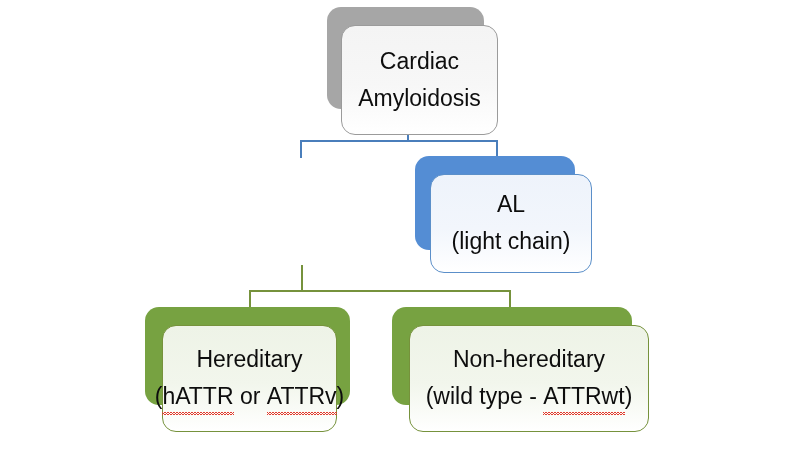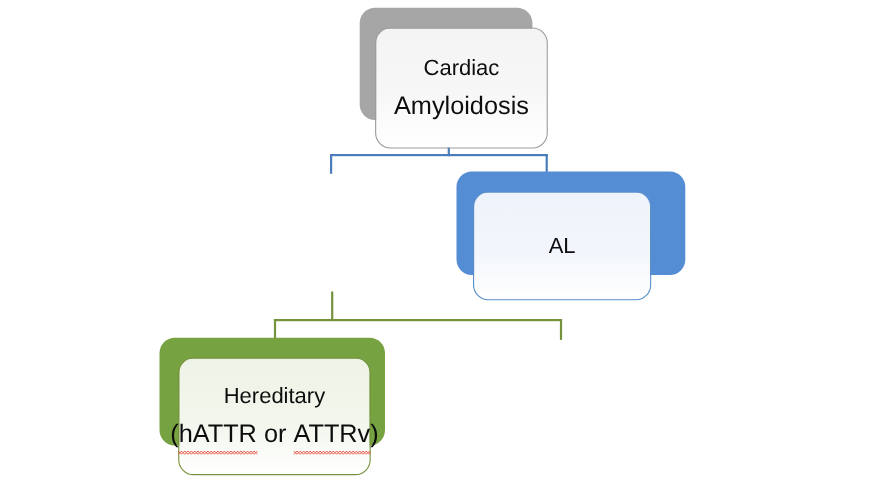--- a/index.html
+++ b/index.html
@@ -72,21 +72,21 @@
   .node-green .card {
     background: linear-gradient(to bottom, #eef3e7 0%, #f2f6ec 55%, #ffffff 100%);
     border: 1.5px solid #76923c;
   }
 
   .line {
     display: block;
     color: #0d0d0d;
     white-space: nowrap;
   }
-  .line-1 { font-size: 20px; }
+  .line-1 { font-size: 23px; }
   .line-2 { font-size: 23px; margin-top: 7px; }
 
   
   .sp {
     position: relative;
     display: inline-block;
   }
   .sp::after {
     content: "";
     position: absolute;
@@ -118,29 +118,37 @@
 
   <div class="node node-root" style="left:327px; top:7px; width:157px; height:102px;">
     <div class="shadow"></div>
     <div class="card" style="left:14px; top:18px; width:157px; height:110px;">
       <span class="line line-1">Cardiac</span>
       <span class="line line-2">Amyloidosis</span>
     </div>
   </div>
 
 
-  <div class="node node-blue" style="left:415px; top:156px; width:160px; height:94px;padding-left:48px;">
+  <div class="node node-blue" style="left:415px; top:156px; width:160px; height:94px;">
     <div class="shadow"></div>
     <div class="card" style="left:15px; top:18px; width:162px; height:99px;">
       <span class="line line-1">AL</span>
+      <span class="line line-2">(light chain)</span>
     </div>
   </div>
 
   <div class="node node-green" style="left:145px; top:307px; width:205px; height:98px;">
     <div class="shadow"></div>
     <div class="card" style="left:17px; top:18px; width:175px; height:107px;">
       <span class="line line-1">Hereditary</span>
       <span class="line line-2"><span>(</span><span class="sp">hATTR</span><span> or </span><span class="sp">ATTRv</span><span>)</span></span>
     </div>
   </div>
 
+  <div class="node node-green" style="left:392px; top:307px; width:240px; height:98px;">
+    <div class="shadow"></div>
+    <div class="card" style="left:17px; top:18px; width:240px; height:107px;">
+      <span class="line line-1">Non-hereditary</span>
+      <span class="line line-2"><span>(wild type - </span><span class="sp">ATTRwt</span><span>)</span></span>
+    </div>
+  </div>
 
 </div>
 
 </body></html>

